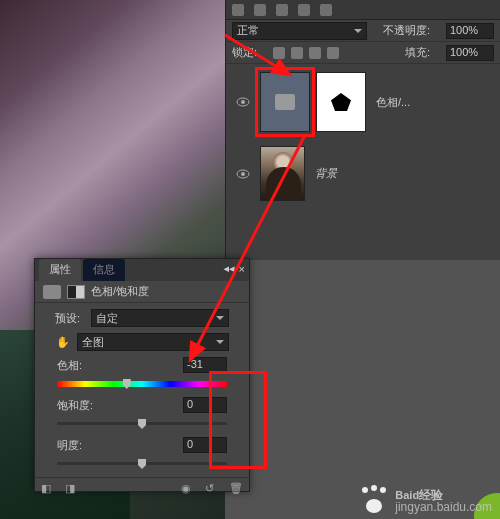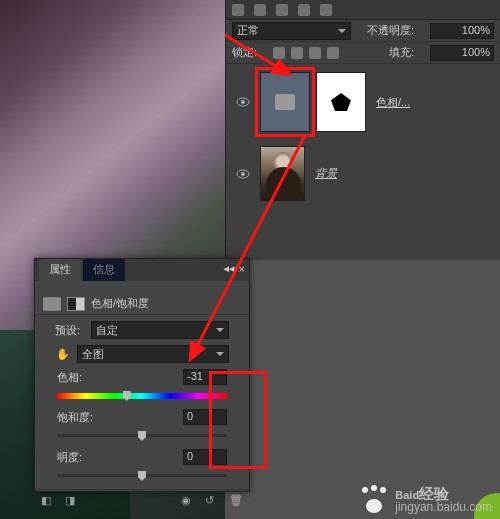--- a/index.html
+++ b/index.html
@@ -8,47 +8,47 @@
 .bg-photo{position:absolute;left:0;top:0;width:225px;height:519px;background:linear-gradient(140deg,#3d2a35 0%,#60485a 15%,#8a7688 25%,#a893a4 35%,#7d6880 45%,#4a5248 55%,#2d3930 75%,#1e2a22 100%);}
 .bg-photo::after{content:"";position:absolute;left:0;top:330px;width:130px;height:189px;background:linear-gradient(160deg,#2a4538 0%,#1e3328 40%,#0f2518 100%);border-top-right-radius:80px 40px;}
 
 
 .layers-panel{position:absolute;top:0;left:225px;right:0;height:260px;background:#3f3f3f;border-left:1px solid #222;}
 .layers-header{height:20px;background:#383838;display:flex;align-items:center;padding:0 6px;gap:10px;border-bottom:1px solid #222;}
 .layers-header span{opacity:.9}
 .row{display:flex;align-items:center;height:22px;padding:0 6px;gap:16px;border-bottom:1px solid #323232;}
 .select{background:#262626;border:1px solid #1a1a1a;height:18px;padding:0 4px;display:flex;align-items:center;flex:1;justify-content:space-between;}
 .chev{width:0;height:0;border-left:4px solid transparent;border-right:4px solid transparent;border-top:4px solid #aaa;}
-.num-input{background:#262626;border:1px solid #1a1a1a;height:16px;width:64px;text-align:right;padding:0 3px;}
+.num-input{background:#262626;border:1px solid #1a1a1a;height:16px;width:48px;padding:0 3px;}
 .lock-icons{display:flex;gap:6px;align-items:center;}
 .small-icn{width:12px;height:12px;background:#777;border-radius:2px;}
 
 .layer-area{padding:8px 6px;display:flex;flex-direction:column;gap:14px;}
 .layer-row{display:flex;align-items:center;gap:6px;}
 .eye{width:22px;height:14px;display:flex;align-items:center;justify-content:center;}
 .eye svg{width:14px;height:10px;}
 .thumb{width:50px;height:60px;background:#5a6678;border:1px solid #222;display:flex;align-items:center;justify-content:center;position:relative;}
 .thumb.mask{background:#fff;}
 .thumb.mask::after{content:"";position:absolute;width:20px;height:18px;background:#000;clip-path:polygon(50% 0%,100% 40%,80% 100%,20% 100%,0% 40%);}
 .adj-icon{width:20px;height:16px;background:#9a9a9a;border-radius:2px;}
-.layer-name{padding:0 4px;text-decoration:underline;}
+.layer-name{padding:0 4px;}
 .hl-red{outline:3px solid #fc1414;outline-offset:2px;}
 
 .bg-thumb{width:45px;height:55px;background:linear-gradient(180deg,#b4a89a 0%,#8a7560 30%,#3a3128 70%,#241c14 100%);border:1px solid #222;position:relative;overflow:hidden;}
 .bg-thumb::before{content:"";position:absolute;left:12px;top:5px;width:20px;height:20px;border-radius:50%;background:radial-gradient(circle,#d8c8b8 40%,#8a6858 70%);}
 .bg-thumb::after{content:"";position:absolute;left:5px;top:20px;width:35px;height:35px;background:#2a2018;border-radius:50% 50% 0 0;}
 
 
 .props-panel{position:absolute;left:34px;top:258px;width:216px;height:234px;background:#454545;border:1px solid #222;box-shadow:0 0 8px rgba(0,0,0,.5);}
 .props-tabs{height:22px;background:#383838;display:flex;padding:0 4px;}
 .tab{padding:3px 10px;background:#454545;border-top-left-radius:3px;border-top-right-radius:3px;margin-right:2px;}
 .tab.inactive{background:#0f172a;color:#888;}
 .props-tabs .right{margin-left:auto;display:flex;gap:4px;align-items:center;padding-bottom:3px;}
 
-.props-sub{height:22px;display:flex;align-items:center;padding:0 8px;gap:6px;border-bottom:1px solid #333;margin-top:12px;}
+.props-sub{height:22px;display:flex;align-items:center;padding:0 8px;gap:6px;border-bottom:1px solid #333;}
 .adj-type-icon{width:18px;height:14px;background:#888;border-radius:2px;}
 .mask-type-icon{width:18px;height:14px;background:linear-gradient(90deg,#222 50%,#ccc 50%);border:1px solid #888;}
 
 .props-body{padding:6px 20px;display:flex;flex-direction:column;gap:6px;}
 .prop-row{display:flex;align-items:center;gap:6px;}
 .prop-row .lbl{width:30px;}
 .prop-row .sel{flex:1;}
 .hand-icon{width:16px;height:16px;display:flex;align-items:center;justify-content:center;}
 
 .slider-group{display:flex;flex-direction:column;gap:4px;padding:0 2px;}
@@ -228,16 +228,16 @@
 </svg>
 
 <div class="green-circle"></div>
 <div class="watermark">
   <div class="paw">
     <div style="top:0;left:3px"></div>
       <div style="top:-2px;left:12px"></div>
       <div style="top:0;left:21px"></div>
   </div>
   <div class="wm-text">
-    <span class="t1"><span>Baid</span><span style="font-size:15px">经验</span></span>
+    <span class="t1"><span>Baid</span><span style="font-size:12px">经验</span></span>
     <span class="t2">jingyan.baidu.com</span>
   </div>
 </div>
 
 </body></html>

